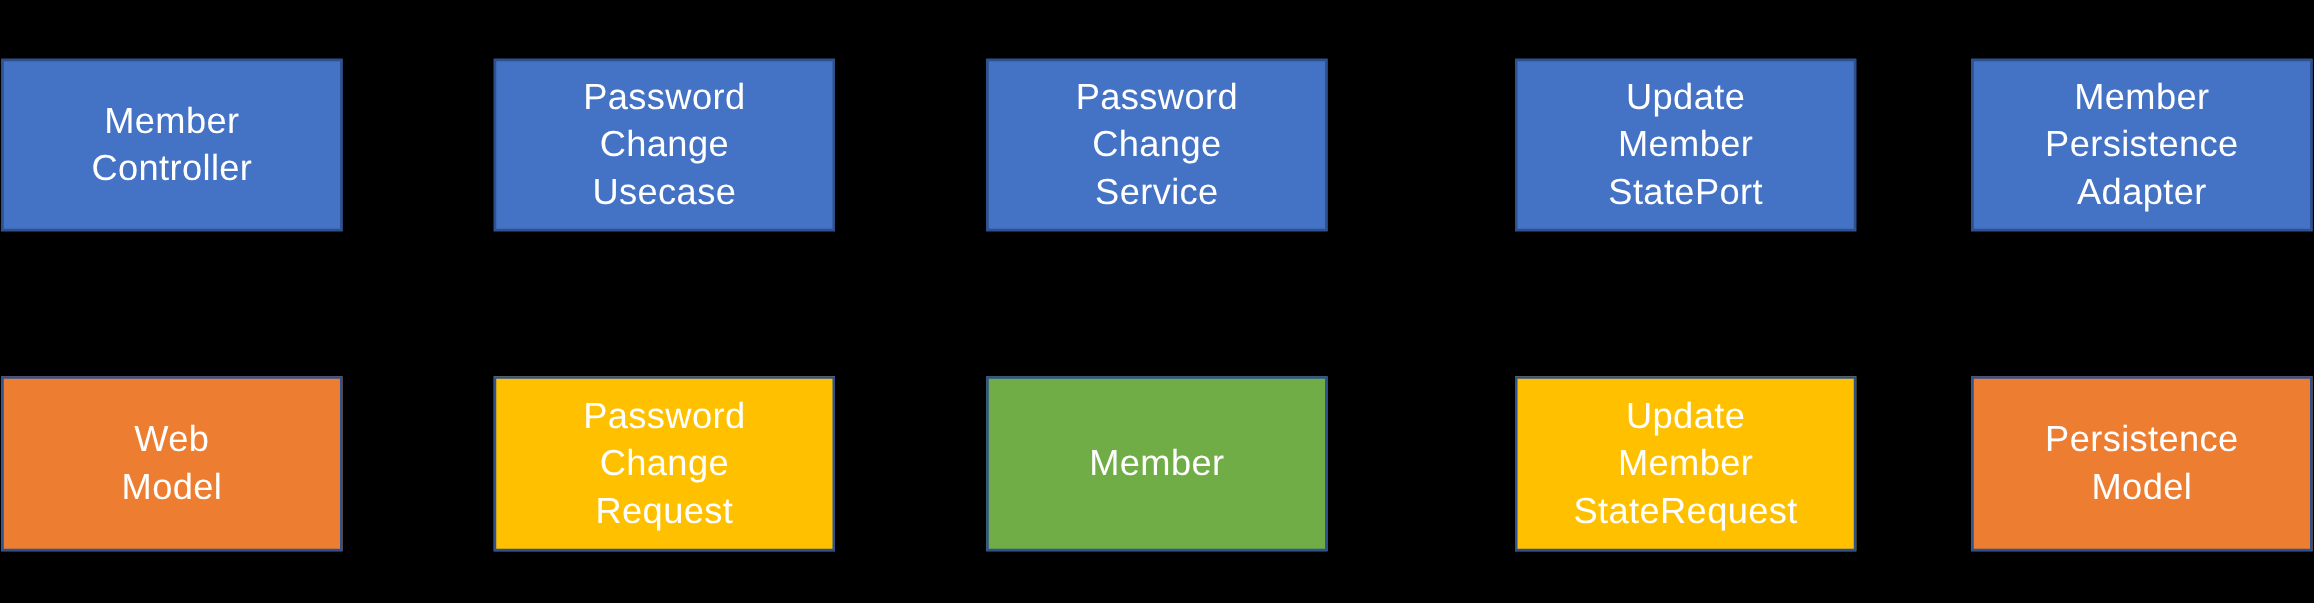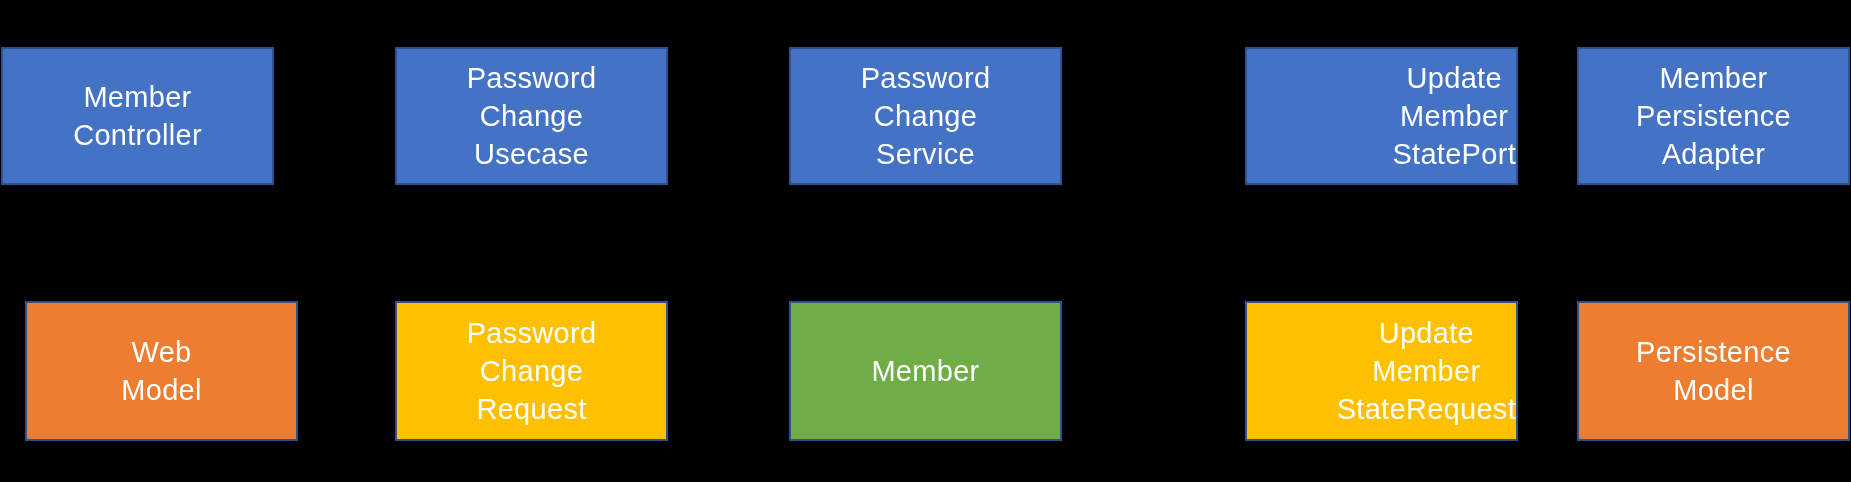--- a/index.html
+++ b/index.html
@@ -36,21 +36,21 @@
     text-align: center;
     white-space: pre-line;
     font-weight: 400;
     letter-spacing: 0.3px;
   }
   .row-top    { top: 47px; }
   .row-bottom { top: 301px; height: 140px; }
   .col-0 { left: 1px; }
   .col-1 { left: 395px; }
   .col-2 { left: 789px; }
-  .col-3 { left: 1245px; justify-content: flex-end; }
+  .col-3 { left: 1212px; }
   .col-4 { left: 1577px; }
 </style>
 </head>
 <body>
 
 <div class="canvas">
 
   <div class="box row-top col-0" style="background-color: rgb(68, 114, 196); border-color: rgb(47, 82, 143);">
     <span class="label">Member
 Controller</span>
@@ -73,21 +73,21 @@
 Member
 StatePort</span>
   </div>
 
   <div class="box row-top col-4" style="background-color: rgb(68, 114, 196); border-color: rgb(47, 82, 143);">
     <span class="label">Member
 Persistence
 Adapter</span>
   </div>
 
-  <div class="box row-bottom col-0" style="background-color: rgb(237, 125, 49); border-color: rgb(47, 82, 143); margin-left: 24px;">
+  <div class="box row-bottom col-0" style="background-color: rgb(237, 125, 49); border-color: rgb(47, 82, 143);">
     <span class="label">Web
 Model</span>
   </div>
 
   <div class="box row-bottom col-1" style="background-color: rgb(255, 192, 0); border-color: rgb(47, 82, 143);">
     <span class="label">Password
 Change
 Request</span>
   </div>
 

